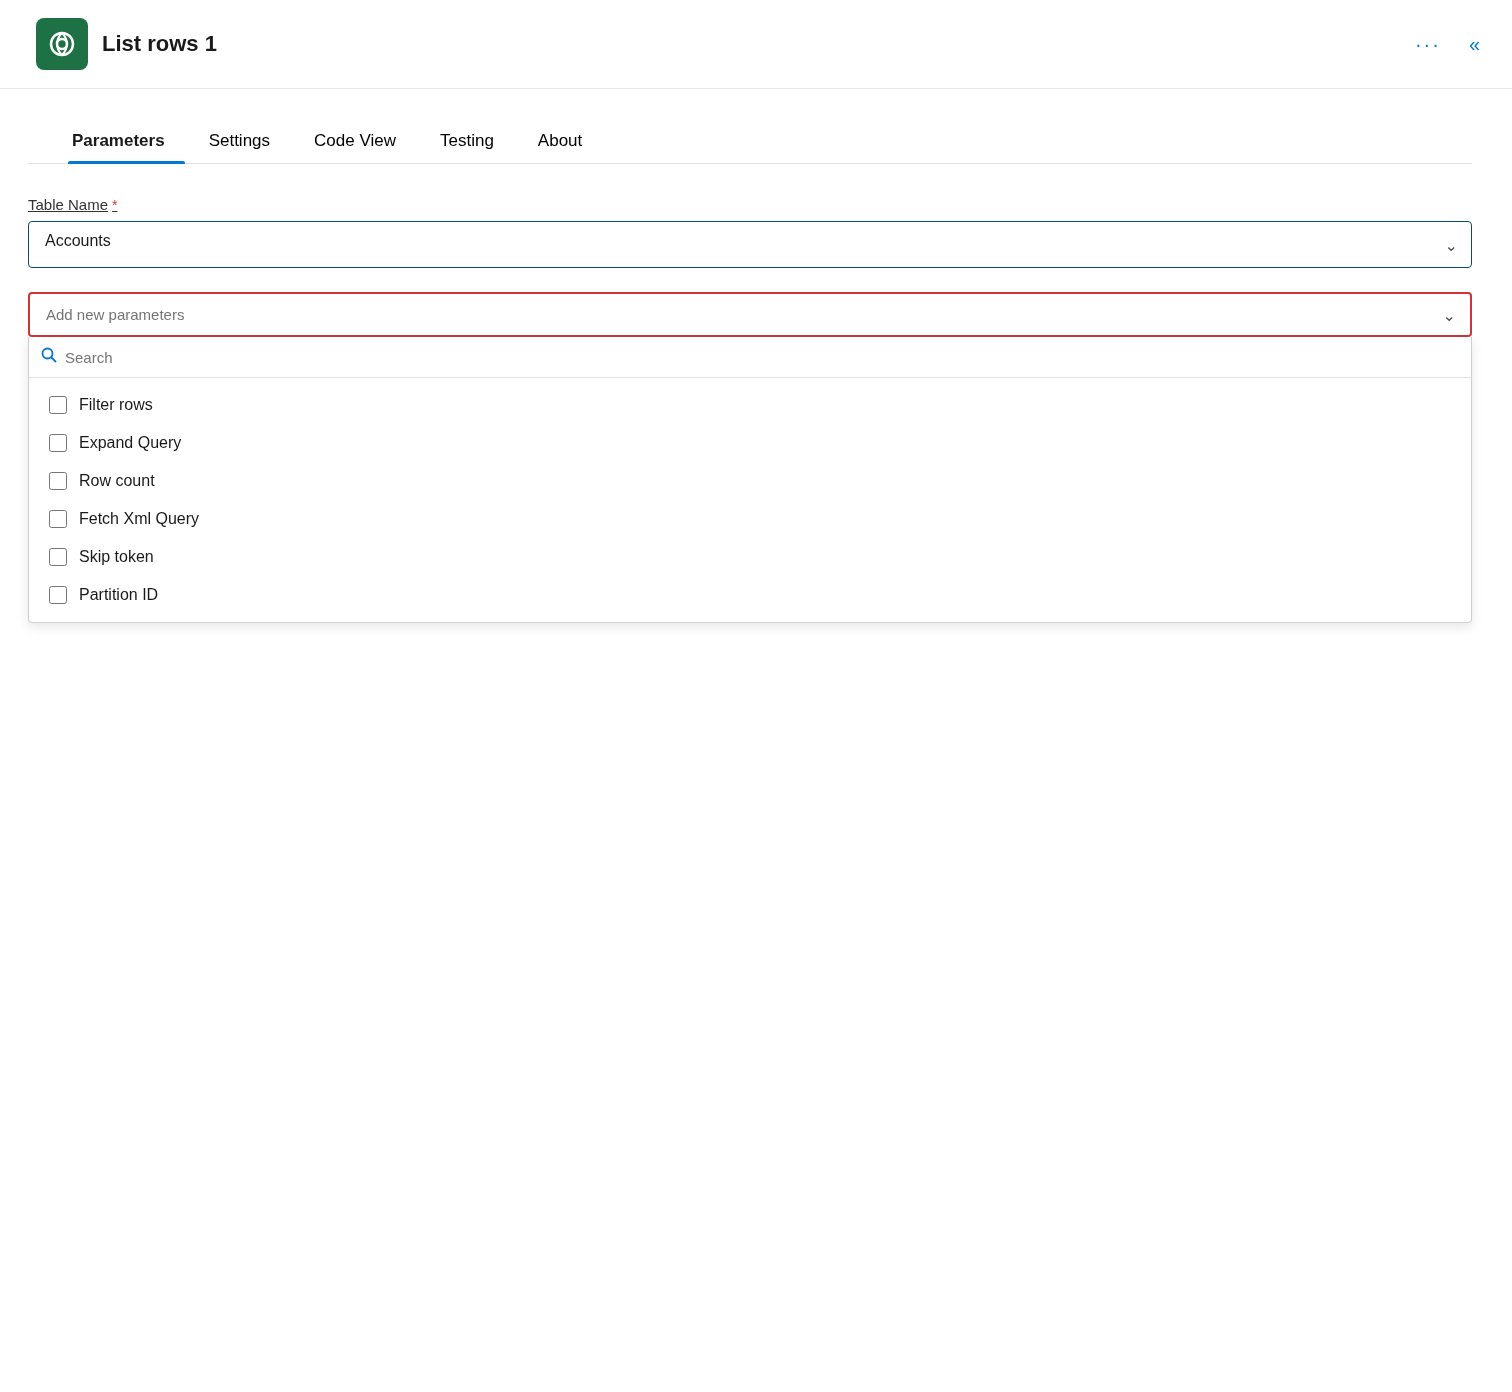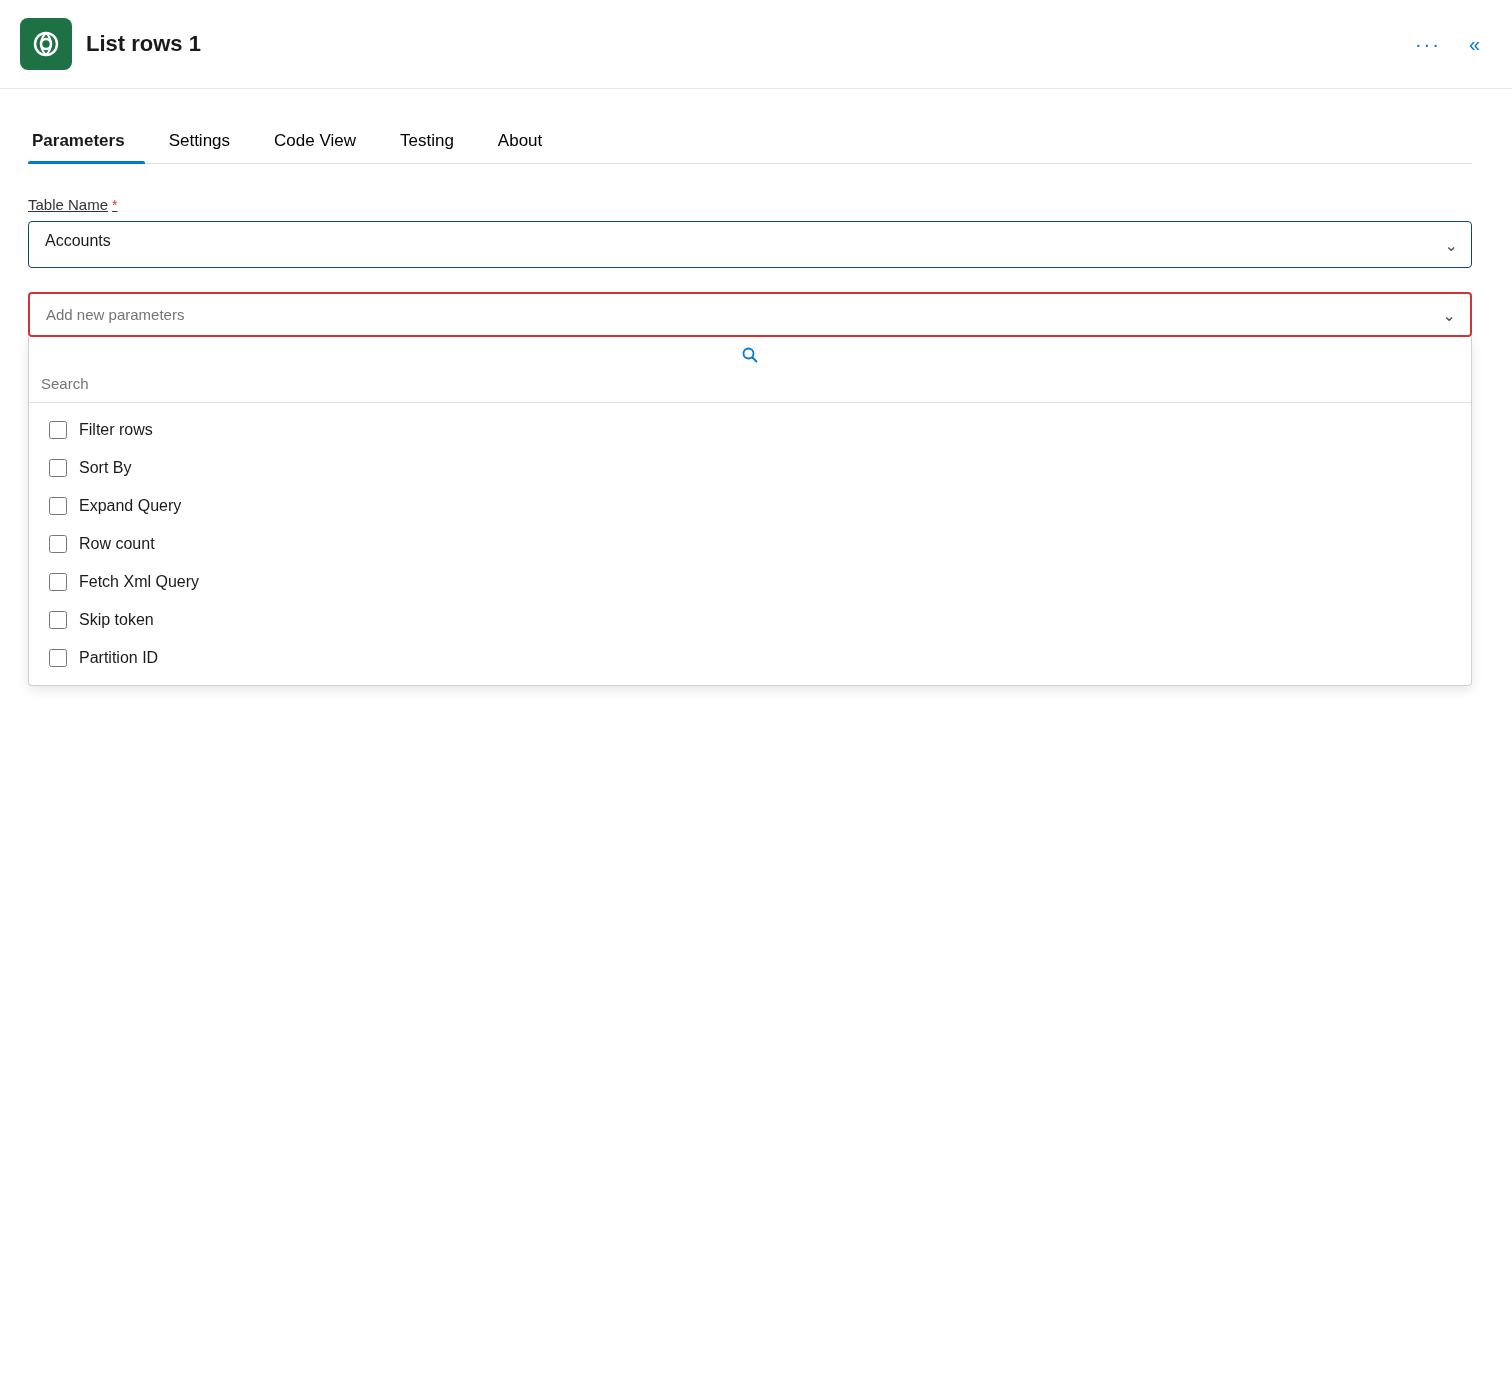--- a/index.html
+++ b/index.html
@@ -21,21 +21,21 @@
       min-height: 1392px;
       background: #ffffff;
       position: relative;
     }
 
     
     .header {
       display: flex;
       align-items: center;
       justify-content: space-between;
-      padding: 18px 24px 18px 20px;
+      padding: 18px 24px 18px 36px;
       background: #ffffff;
       border-bottom: 1px solid #e8e8e8;
       gap: 37px;
     }
 
     .header-left {
       display: flex;
       align-items: center;
       gap: 14px;
     }
@@ -109,20 +109,21 @@
       border: none;
       background: none;
       position: relative;
       white-space: nowrap;
       margin-right: 20px;
     }
 
     .tab.active {
       font-weight: 700;
       color: #1a1a1a;
+      margin-left: 40px;
     }
 
     .tab.active::after {
       content: '';
       position: absolute;
       bottom: -1px;
       left: 0;
       right: 0;
       height: 3px;
       background: #0078d4;
@@ -234,21 +235,20 @@
       box-shadow: 0 4px 12px rgba(0,0,0,0.1);
       margin-top: 0;
     }
 
     .search-box {
       padding: 10px 12px;
       border-bottom: 1px solid #e0e0e0;
       display: flex;
       align-items: center;
       gap: 8px;
-      flex-direction: column;
     }
 
     .search-icon {
       color: #0078d4;
       font-size: 16px;
       flex-shrink: 0;
     }
 
     .search-input {
       border: none;
@@ -353,24 +353,20 @@
       </div>
 
       <div class="checkbox-list">
 
 
         <label class="checkbox-item">
           <input type="checkbox" style="">
           <span class="checkbox-label">Filter rows</span>
         </label>
 
-        <label class="checkbox-item">
-          <input type="checkbox" style="">
-          <span class="checkbox-label">Sort By</span>
-        </label>
 
         <label class="checkbox-item">
           <input type="checkbox" style="">
           <span class="checkbox-label">Expand Query</span>
         </label>
 
         <label class="checkbox-item">
           <input type="checkbox" style="">
           <span class="checkbox-label">Row count</span>
         </label>

